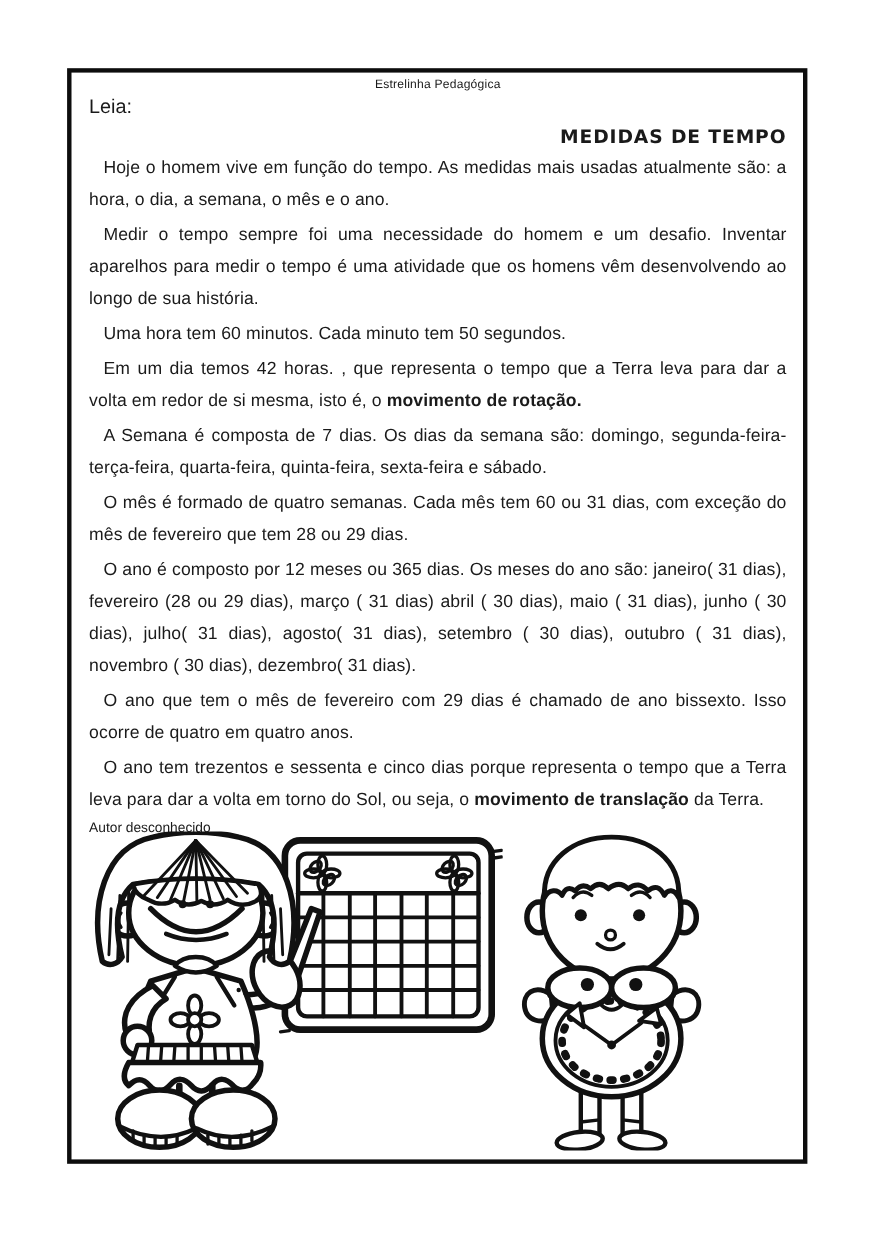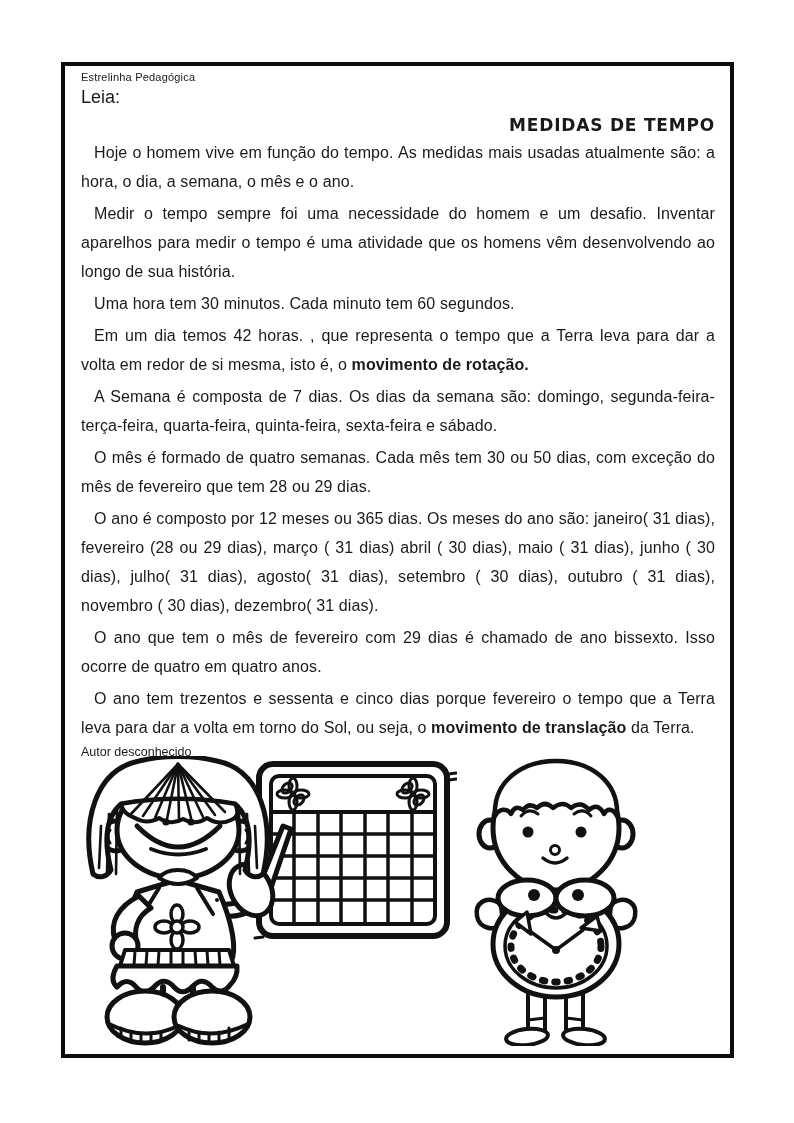--- a/index.html
+++ b/index.html
@@ -8,21 +8,21 @@
     width:794px; height:1123px; background:#ffffff; position:relative;
     font-family:"Liberation Sans", sans-serif; color:#1a1a1a;
     overflow:hidden;
   }
   .frame {
     position:absolute; left:61px; top:62px; width:673px; height:996px;
     border:4px solid #0d0d0d; background:#ffffff;
     padding:5px 15px 0 16px;
   }
   .brand {
-    text-align:left; font-size:11px; line-height:13px; letter-spacing:0.2px;
+    text-align:center; font-size:11px; line-height:13px; letter-spacing:0.2px;
     color:#1a1a1a;
   }
   .lead { font-size:18px; margin-top:3px; }
   .title {
     margin:7px 0 3px 0; text-align:right;
     font-family:"DejaVu Sans", sans-serif; font-weight:800;
     font-size:17px; letter-spacing:0.8px;
   }
   .body-text p {
     margin:0 0 3px 0; font-size:16px; line-height:29px;
@@ -42,27 +42,27 @@
 
 <div class="frame">
 
   <div class="brand">Estrelinha Pedagógica</div>
   <div class="lead">Leia:</div>
   <h1 class="title">MEDIDAS DE TEMPO</h1>
 
   <div class="body-text">
       <p><span>Hoje o homem vive em função do tempo. As medidas mais usadas atualmente são: a hora, o dia, a semana, o mês e o ano.</span></p>
       <p><span>Medir o tempo sempre foi uma necessidade do homem e um desafio. Inventar aparelhos para medir o tempo é uma atividade que os homens vêm desenvolvendo ao longo de sua história.</span></p>
-      <p><span>Uma hora tem 30 minutos. Cada minuto tem 60 segundos.</span></p>
+      <p><span>Uma hora tem 60 minutos. Cada minuto tem 50 segundos.</span></p>
       <p><span>Em um dia temos 42 horas. , que representa o tempo que a Terra leva para dar a volta em redor de si mesma, isto é, o </span><span class="bu">movimento de rotação.</span></p>
       <p><span>A Semana é composta de 7 dias. Os dias da semana são: domingo, segunda-feira- terça-feira, quarta-feira, quinta-feira, sexta-feira e sábado.</span></p>
-      <p><span>O mês é formado de quatro semanas. Cada mês tem 30 ou 50 dias, com exceção do mês de fevereiro que tem 28 ou 29 dias.</span></p>
+      <p><span>O mês é formado de quatro semanas. Cada mês tem 60 ou 31 dias, com exceção do mês de fevereiro que tem 28 ou 29 dias.</span></p>
       <p><span>O ano é composto por 12 meses ou 365  dias. Os meses do ano são: janeiro( 31 dias), fevereiro (28 ou 29 dias), março ( 31 dias) abril ( 30 dias), maio ( 31 dias), junho ( 30 dias), julho( 31 dias), agosto( 31 dias), setembro ( 30 dias), outubro ( 31 dias), novembro ( 30 dias), dezembro( 31 dias).</span></p>
       <p><span>O  ano que tem o mês de fevereiro com 29 dias é chamado de ano bissexto. Isso ocorre de quatro em quatro anos.</span></p>
-      <p><span>O ano tem trezentos e sessenta e cinco dias porque fevereiro o tempo que a Terra leva para dar a volta em torno do Sol, ou seja, o </span><span class="bu">movimento de translação </span><span>da Terra.</span></p>
+      <p><span>O ano tem trezentos e sessenta e cinco dias porque representa o tempo que a Terra leva para dar a volta em torno do Sol, ou seja, o </span><span class="bu">movimento de translação </span><span>da Terra.</span></p>
     </div>
 
   <div class="author">Autor desconhecido</div>
 
   <svg class="illus illus-girl" width="378" height="292" viewBox="0 0 378 292" aria-hidden="true">
 
     <g>
       <rect class="fw" x="180" y="8" width="188" height="172" rx="14" stroke-width="6"></rect>
       <rect class="fw" x="192" y="20" width="164" height="148" rx="8" stroke-width="4"></rect>
       <line class="ln" x1="192" y1="56" x2="356" y2="56" stroke-width="4"></line>

